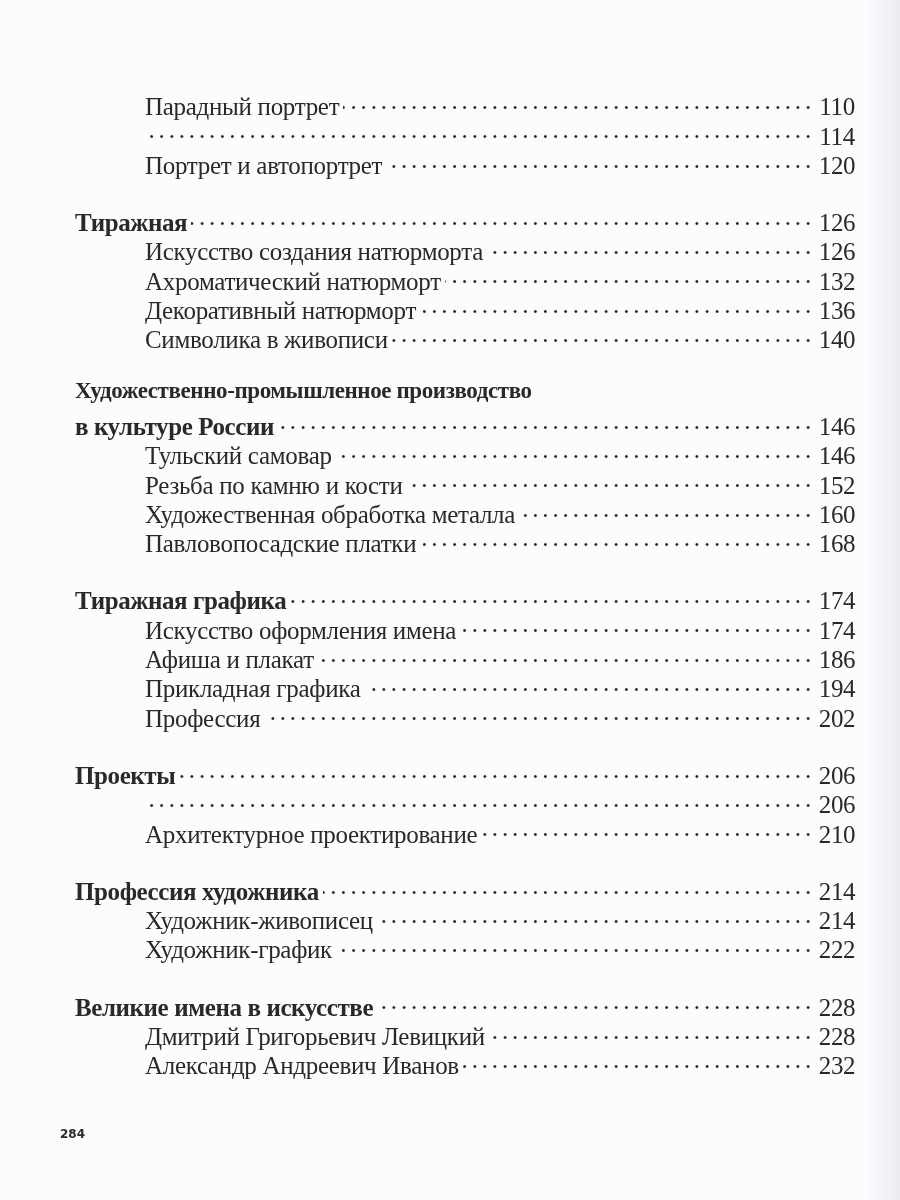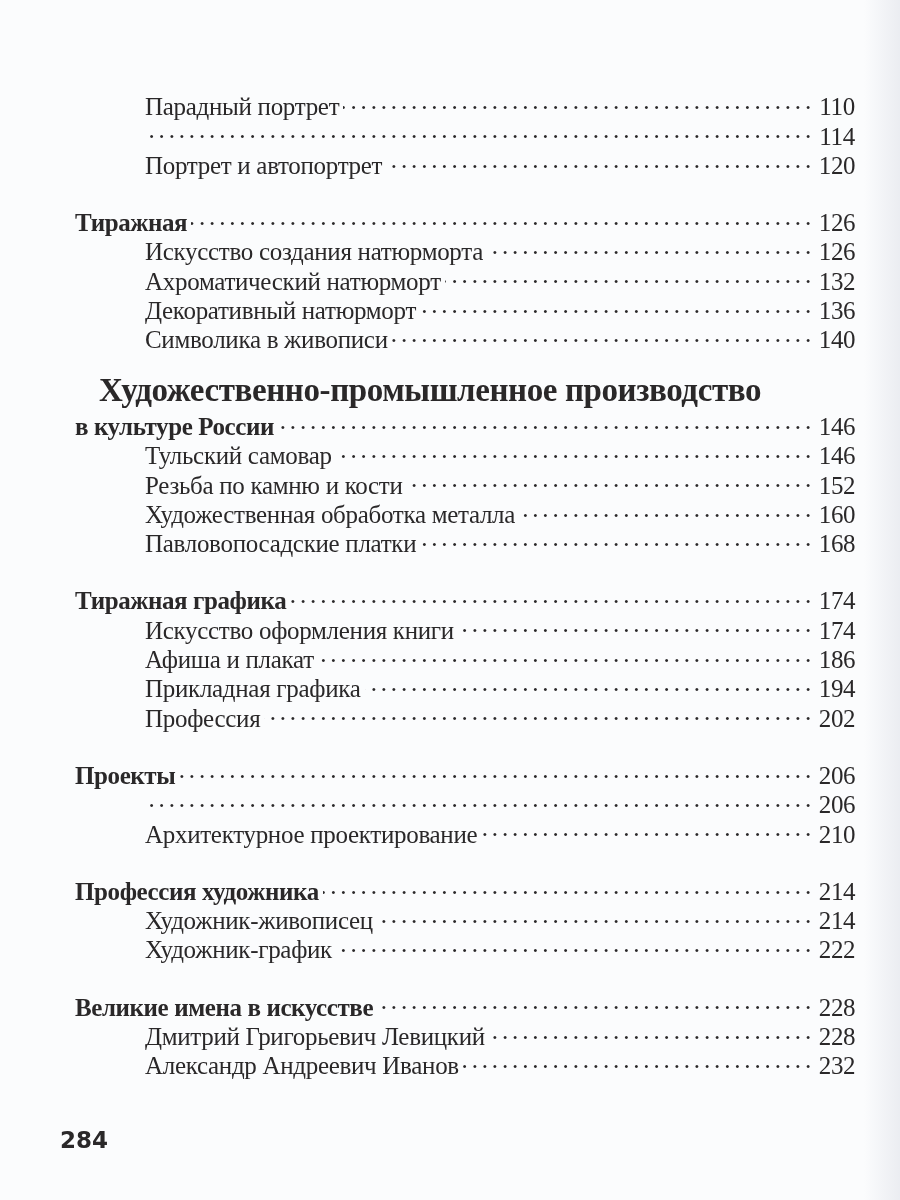--- a/index.html
+++ b/index.html
@@ -46,25 +46,24 @@
       transform-origin: left;
       letter-spacing: -0.3px;
     }
     .entry.head {
       font-weight: bold;
       letter-spacing: -0.4px;
     }
     .title-line {
       height: 29.3px;
       line-height: 29.3px;
-      font-size: 33px;
+      font-size: 23px;
       font-weight: bold;
       letter-spacing: -0.4px;
       white-space: nowrap;
-      margin-left: 24px;
     }
     .entry .label {
       flex: 0 0 auto;
     }
     .entry .leader {
       flex: 1 1 auto;
       overflow: hidden;
       margin: 0 6px 0 4px;
       position: relative;
       height: 29.3px;
@@ -82,21 +81,21 @@
       font-weight: normal;
       min-width: 42px;
       text-align: center;
     }
     .folio {
       position: absolute;
       left: 60px;
       top: 1127px;
       font-family: "DejaVu Sans", "Liberation Sans", sans-serif;
       font-weight: bold;
-      font-size: 23px;
+      font-size: 12px;
       color: #2a2829;
     }
   </style>
 </head>
 <body>
 
 <div class="page-shadow"></div>
 
 <div class="toc">
 
@@ -174,21 +173,21 @@
     </div>
   </div>
 
   <div class="section">
     <div class="entry head">
       <span class="label">Тиражная графика</span>
       <span class="leader"></span>
       <span class="page">174</span>
     </div>
     <div class="entry sub">
-      <span class="label">Искусство оформления книги</span>
+      <span class="label">Искусство оформления имена</span>
       <span class="leader"></span>
       <span class="page">174</span>
     </div>
     <div class="entry sub">
       <span class="label">Афиша и плакат</span>
       <span class="leader"></span>
       <span class="page">186</span>
     </div>
     <div class="entry sub">
       <span class="label">Прикладная графика</span>

